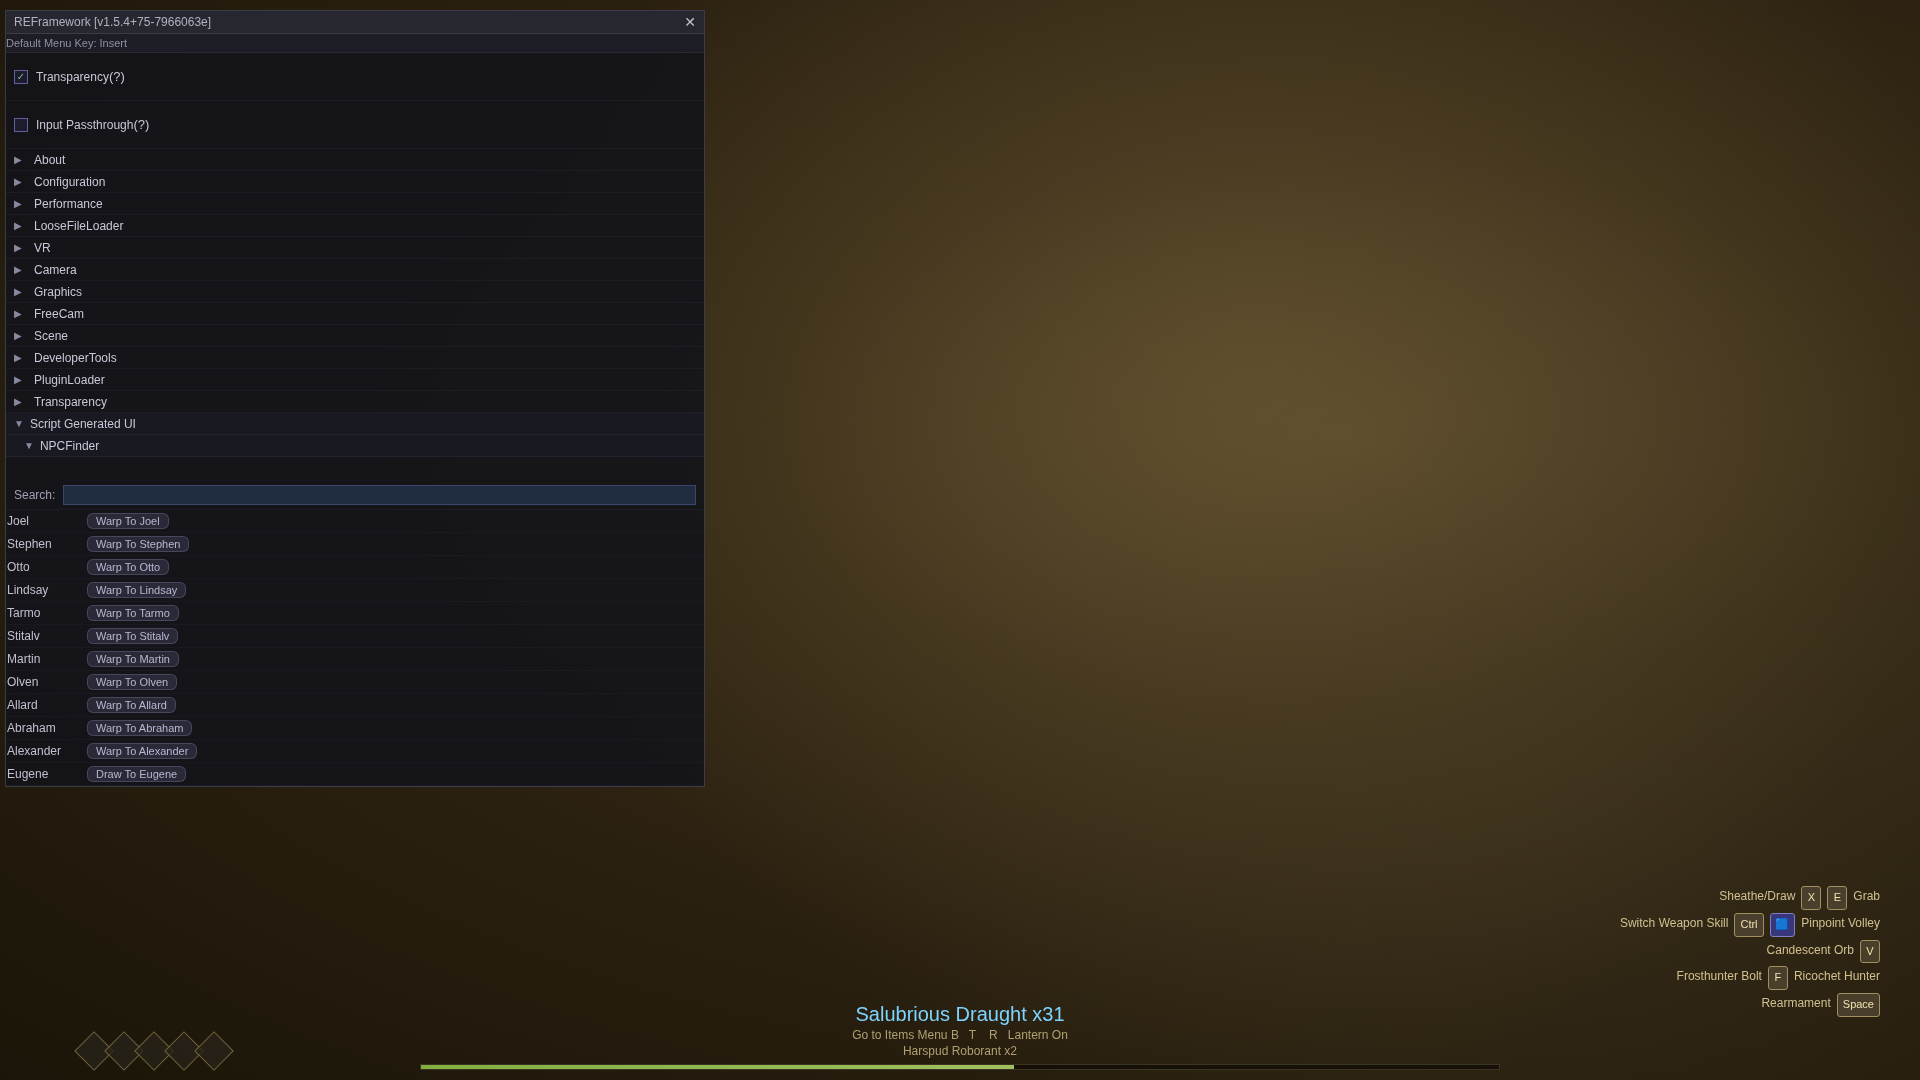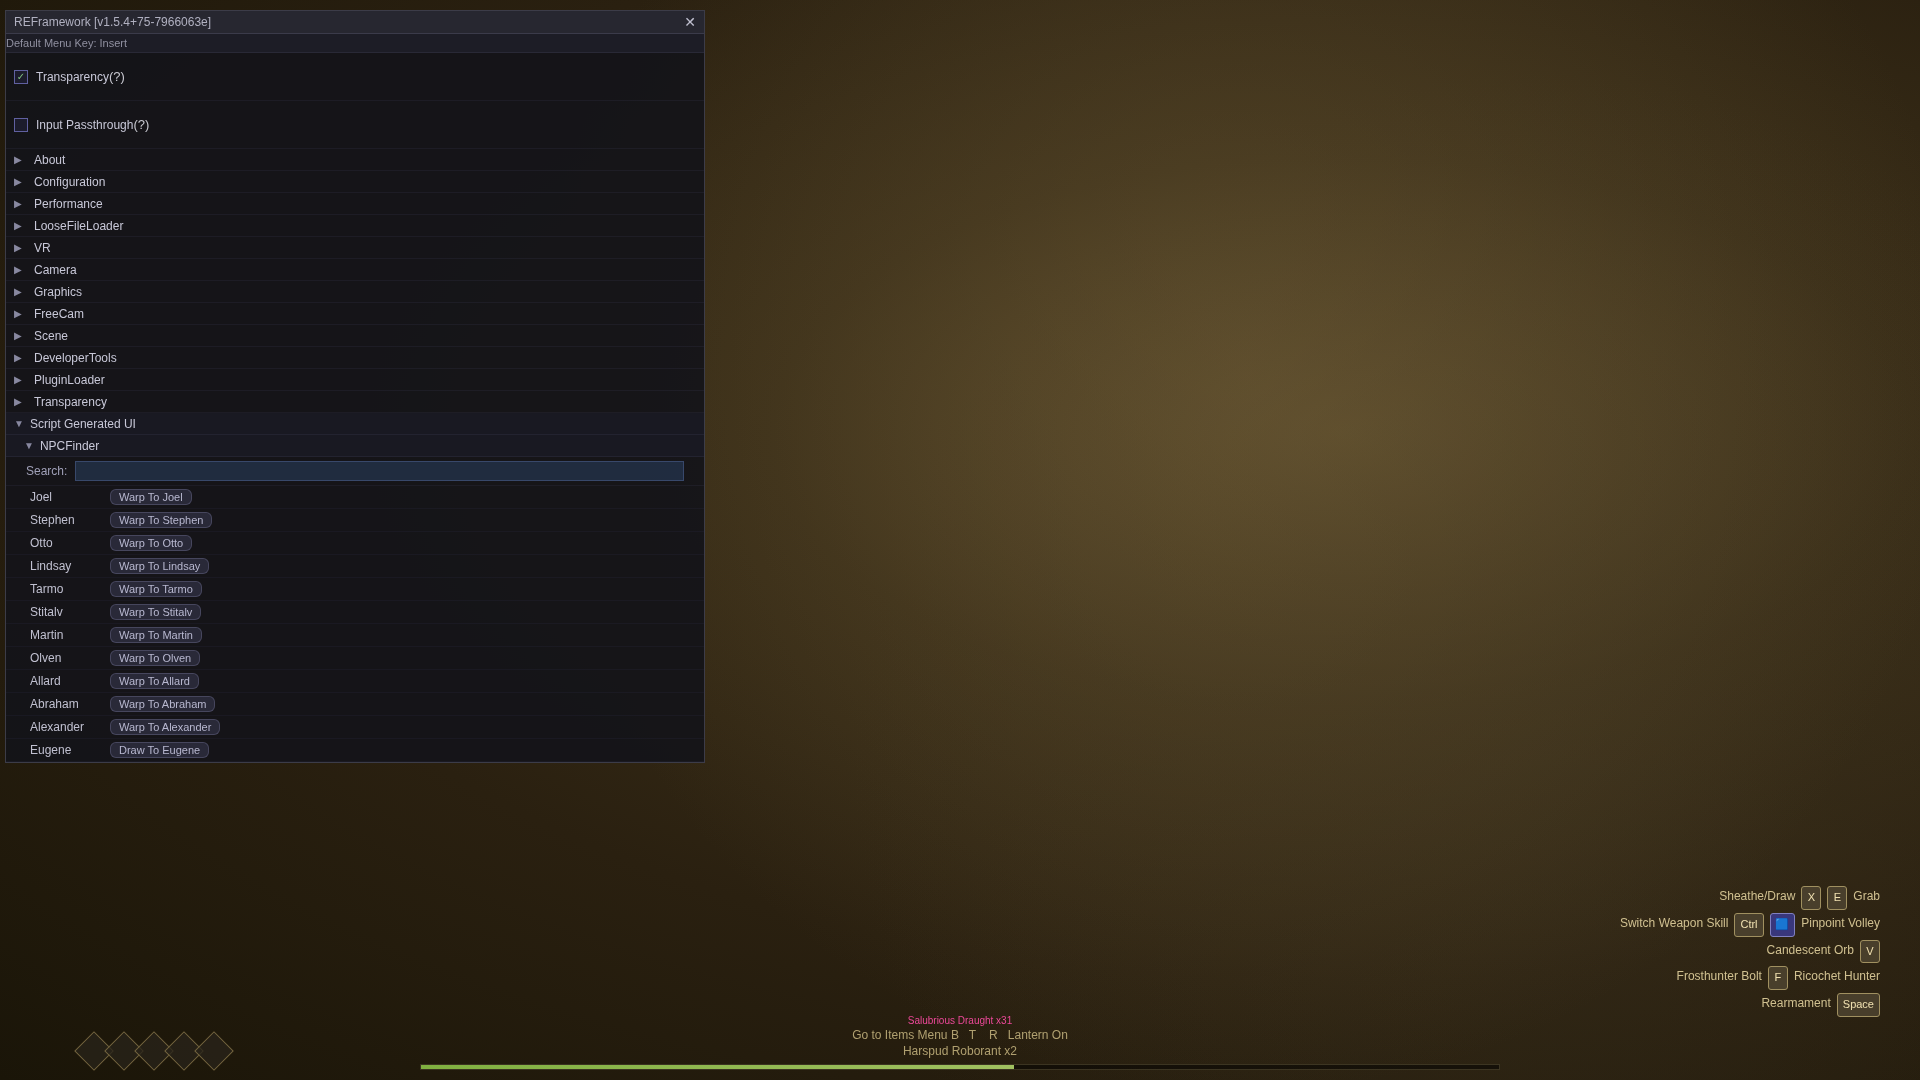--- a/index.html
+++ b/index.html
@@ -66,22 +66,22 @@
     .hud-items {
       position: absolute;
       bottom: 20px;
       left: 50%;
       transform: translateX(-50%);
       text-align: center;
       color: #d0c080;
       font-size: 12px;
     }
     .hud-items .item-name {
-      font-size: 10px;
-      color: #ec4899;
+      font-size: 20px;
+      color: #7dd3fc;
       margin-bottom: 2px;
     }
     .hud-items .item-secondary {
       font-size: 12px;
       color: #b0a070;
       margin-bottom: 2px;
     }
 
     
     .status-bar {
@@ -218,22 +218,23 @@
       font-size: 10px;
     }
     .section-header-label {
       color: #c8c8d8;
       font-size: 12px;
     }
 
     .search-row {
       display: flex;
       align-items: center;
-      padding: 4px 20px;
+      padding: 4px 8px;
       border-bottom: 1px solid rgba(50,50,70,0.3);
+      margin-top: 24px;
     }
     .search-label {
       color: #a0a0b8;
       font-size: 12px;
       margin-right: 8px;
     }
     .search-input {
       flex: 1;
       background: rgba(40, 60, 90, 0.6);
       border: 1px solid rgba(80,100,150,0.5);
@@ -244,21 +245,21 @@
     }
 
     .npc-list {
       max-height: 320px;
       overflow-y: auto;
     }
 
     .npc-row {
       display: flex;
       align-items: center;
-      padding: 3px 24px;
+      padding: 3px 1px;
       border-bottom: 1px solid rgba(40,40,60,0.3);
       min-height: 22px;
     }
     .npc-name {
       color: #c0c0d0;
       font-size: 12px;
       min-width: 80px;
     }
     .warp-btn {
       background: rgba(50,50,70,0.7);

